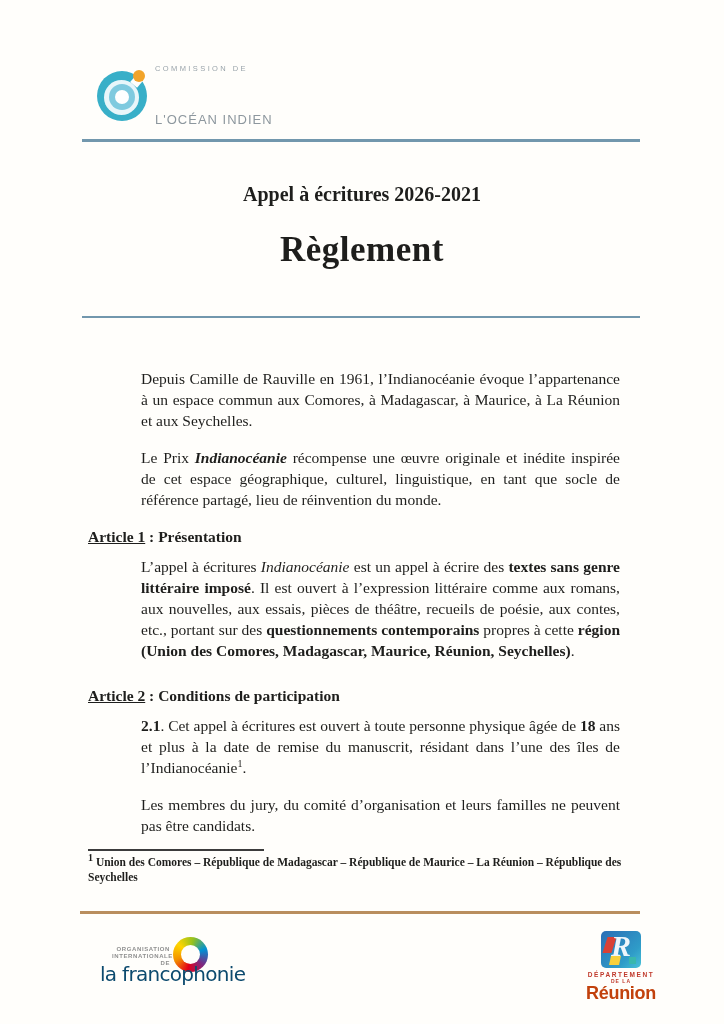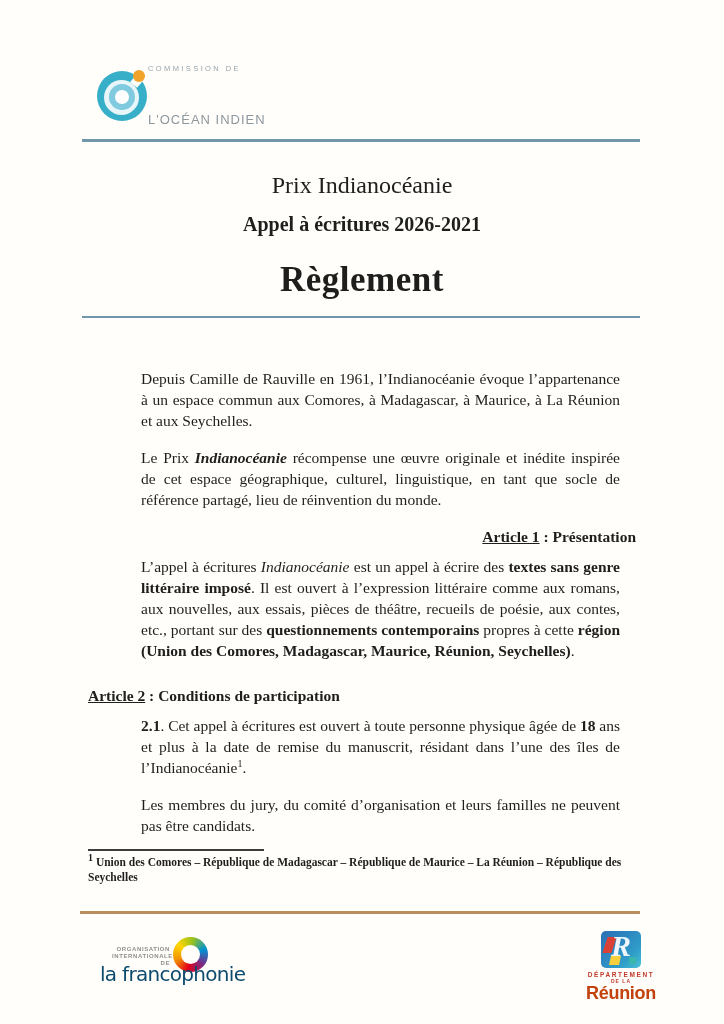--- a/index.html
+++ b/index.html
@@ -4,21 +4,21 @@
 <style>
   * { margin:0; padding:0; box-sizing:border-box; }
   html,body { background:#ffffff; }
   .page {
     position:relative; width:724px; height:1024px; margin:0 auto;
     background:#fffefb; overflow:hidden;
     font-family:"Liberation Serif", serif; color:#1e1e1c;
   }
 
   
-  .coi { position:absolute; left:97px; top:64px; display:flex; align-items:center; gap:1px; }
+  .coi { position:absolute; left:97px; top:64px; display:flex; align-items:center; gap:8px; }
   .coi-mark { position:relative; width:50px; height:50px; }
   .coi-c1 { position:absolute; inset:0; border-radius:50%; background:#38afc8; }
   .coi-c2 { position:absolute; left:7px; top:9px; width:35px; height:35px; border-radius:50%; background:#e8f6fa; }
   .coi-c3 { position:absolute; left:12px; top:13px; width:26px; height:26px; border-radius:50%; background:#7fcadf; }
   .coi-c4 { position:absolute; left:18px; top:19px; width:14px; height:14px; border-radius:50%; background:#ffffff; }
   .coi-dot { position:absolute; right:2px; top:-1px; width:12px; height:12px; border-radius:50%; background:#f2a42a; }
   .coi-gap { position:absolute; right:6px; top:6px; width:9px; height:9px; background:#fffefb; transform:rotate(40deg); }
   .coi-text { display:flex; flex-direction:column; gap:3px; font-family:"Liberation Sans", sans-serif; }
   .coi-line1 { font-size:7.5px; letter-spacing:2.4px; color:#9aa4ab; }
   .coi-line2 { font-size:13px; letter-spacing:1px; color:#8d979e;margin-top:36px; }
@@ -38,21 +38,21 @@
   
   .content { position:absolute; left:88px; top:358px; width:548px; font-size:15.5px; line-height:21px; }
   .sec-heading { font-weight:bold; }
   .sec-heading .u { text-decoration:underline; }
   .para { text-align:justify; padding-left:37px; margin:16px; }
   .para.first { margin-top:10px; }
   .b  { font-weight:bold; }
   .i  { font-style:italic; }
   .bi { font-weight:bold; font-style:italic; }
   sup { font-size:10px; line-height:0; }
-  .h-art1 { margin-top:12px;text-align:right; }
+  .h-art1 { margin-top:12px; }
   .h-art2 { margin-top:24px; }
   .para.after-h { margin-top:9px; }
 
   
   .footnote { position:absolute; left:88px; top:855px; width:548px; font-size:11.5px; font-weight:600; line-height:15px; }
 
   
   .oif { position:absolute; left:100px; top:933px; width:150px; height:70px; }
   .oif-ring { position:absolute; left:73px; top:4px; width:35px; height:35px; border-radius:50%;
     background:conic-gradient(from -50deg, #ffd500, #94c11f, #0090d4, #7c2982, #e2001a, #f39200, #ffd500); }
@@ -90,21 +90,20 @@
     </div>
     <div class="coi-text">
       <span class="coi-line1">COMMISSION DE</span>
       <span class="coi-line2">L'OCÉAN INDIEN</span>
     </div>
   </div>
 
   <div class="rule-top"></div>
 
   <div class="title-block">
-    <div class="doc-title">Prix Indianocéanie</div>
     <div class="doc-subtitle">Appel à écritures 2026-2021</div>
     <div class="doc-heading">Règlement</div>
   </div>
 
   <div class="rule-mid"></div>
 
   <div class="content">
 
 
     <p class="para first">Depuis Camille de Rauville en 1961, l’Indianocéanie évoque l’appartenance à un espace commun aux Comores, à Madagascar, à Maurice, à La Réunion et aux Seychelles.</p>

